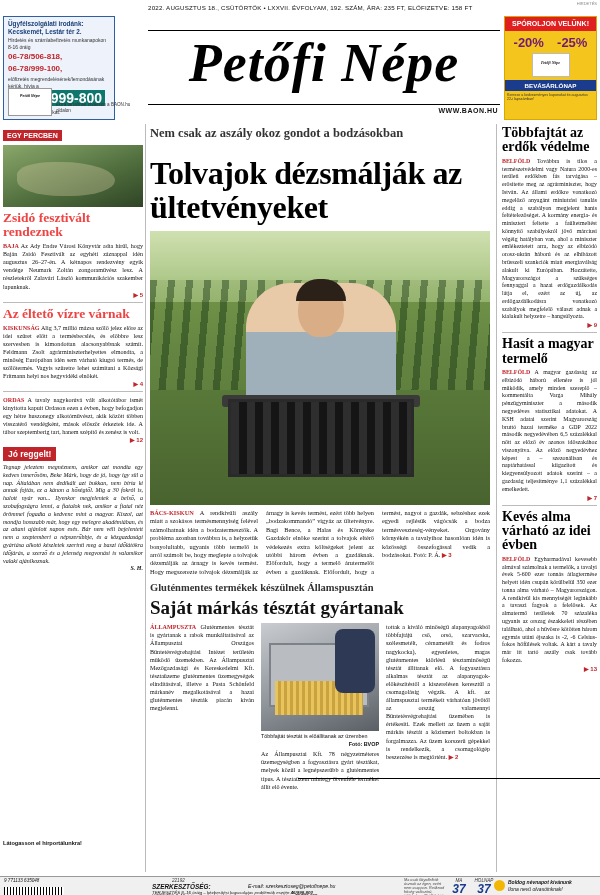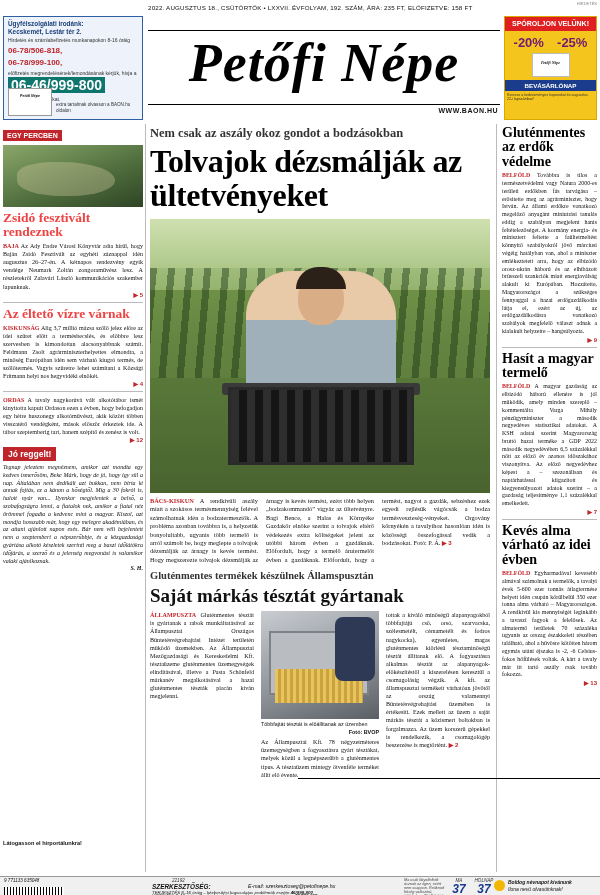--- a/index.html
+++ b/index.html
@@ -30,21 +30,21 @@
   .masthead .rule { position:absolute; left:0; right:0; height:1px; background:#000; }
   .masthead .rule.top { top:16px; }
   .masthead .rule.bot { top:90px; }
   .masthead .web {
     position:absolute; right:2px; top:93px;
     font-family:"Liberation Sans", sans-serif; font-size:7px; font-weight:bold; letter-spacing:.5px;
   }
 
   
   .promo-left {
-    position:absolute; left:3px; top:16px; width:140px; height:104px;
+    position:absolute; left:3px; top:16px; width:112px; height:104px;
     border:1px solid #2e5fa3; background:#eef3fb;
     font-family:"Liberation Sans", sans-serif;
   }
   .promo-left .hdr { font-size:6.4px; font-weight:bold; color:#1a3f77; padding:3px 4px 0 4px; line-height:1.25; }
   .promo-left .addr { font-size:6.4px; font-weight:bold; color:#1a3f77; padding:0 4px; }
   .promo-left .small { font-size:5px; color:#333; padding:2px 4px 0 4px; line-height:1.3; }
   .promo-left .phones { font-size:8px; font-weight:bold; color:#c0252b; padding:2px 4px 0 4px; line-height:1.25; }
   .promo-left .phone2 { font-size:14px; font-weight:bold; color:#fff; background:#0f766e; display:inline-block; padding:0 3px; margin:1px 4px;text-align:center; }
   .promo-left .mini-paper {
     position:absolute; left:4px; bottom:3px; width:44px; height:28px;
@@ -95,21 +95,21 @@
   .baon-box { position:absolute; left:3px; top:840px; width:140px; height:38px; }
   .baon-box .lead { font-family:"Liberation Sans", sans-serif; font-size:5.6px; font-weight:bold; color:#111; }
   .baon-box .logo { font-family:"Liberation Sans", sans-serif; font-weight:bold; font-size:20px; color:#1b3c8c; letter-spacing:-1px; }
   .baon-box .logo span { color:#c0252b; }
 
   
   .center { position:absolute; left:150px; top:126px; width:340px; }
   .kicker { font-family:"Liberation Serif", serif; font-weight:bold; font-size:12.5px; color:#333; }
   .headline {
     font-family:"Liberation Serif", serif; font-weight:bold; font-size:32px;
-    line-height:1.06; letter-spacing:-.4px; margin-top:4px; color:#000;
+    line-height:1.06; letter-spacing:-.4px; margin-top:16px; color:#000;
   }
   .mainphoto {
     width:340px; height:274px; margin-top:6px; position:relative; overflow:hidden;
     background:linear-gradient(180deg,#a9c07d 0%,#6f9145 22%,#5d7f3c 45%,#49632f 100%);
   }
   .mainphoto .sky { position:absolute; left:0; top:0; width:100%; height:26%; background:linear-gradient(180deg,#cfe0b0,#9fbd78); }
   .mainphoto .rows { position:absolute; left:0; top:18%; width:100%; height:40%;
      background:repeating-linear-gradient(95deg, rgba(40,70,30,.55) 0 7px, rgba(120,150,80,.25) 7px 18px); }
   .mainphoto .person { position:absolute; left:96px; top:52px; width:150px; height:175px;
      background:linear-gradient(180deg,#e8c9a8 0 28%, #9fb0bb 28% 100%); border-radius:45px 45px 0 0; }
@@ -283,21 +283,21 @@
         </div>
       </div>
       <div class="sub-col" style="width:104px;">
         <span>tottak a kiváló minőségű alapanyagokból többfajtájú cső, orsó, szarvacska, szélesmetélt, cérnametélt és fodros nagykocka), egyenletes, magas gluténmentes kiőrlésű tésztaminőségű tésztát állítanak elő. A fogyasztásra alkalmas tésztát az alapanyagok-előkészítéstől a kiszerelésen keresztül a csomagolásig végzik. A kft. az államspusztai termékeit várhatóan jövőtől az ország valamennyi Büntetésvégrehajtási üzemében is értékesíti. Ezek mellett az üzem a saját márkás tésztát a közismert boltokban is forgalmazza. Az üzem korszerű gépekkel is rendelkezik, a csomagológép beszerzése is megtörtént.</span>
         <span class="more">▶ 2</span>
       </div>
     </div>
   </div>
 
   <div class="rightcol">
-    <div class="rhead">Gluténmentes az erdők védelme</div>
+    <div class="rhead">Többfajtát az erdők védelme</div>
     <div class="rbody">
       <span class="lead">BELFÖLD</span>
       <span>Továbbra is tilos a természetvédelmi vagy Natura 2000-es területi erdőkben fás tarvágása – erősítette meg az agrárminiszter, hogy István. Az állami erdőkre vonatkozó megelőző anyagánt miniutrási tanulás eddig a szabályon megjelent hanis feltételezőséget. A kormány energia- és minisztert feltette a faültetmeltést könnyítő szabályokról jövő márciusi végéig hatályban van, ahol a miniszter emlékeztetett arra, hogy az elbízódó orosz-ukrán háború és az elhibázott brüsszeli szankciók miatt energiaválság alakult ki Európában. Hozzátette, Magyarországot a szükséges fennyaggal a hazai erdőgazdálkodás látja el, ezért az új, az erdőgazdálkodásra vonatkozó szabályok megfelelő választ adnak a kialakult helyzetre – hangsúlyozta.</span>
     </div>
     <div class="more">▶ 9</div>
     <div class="hr-thin"></div>
 
     <div class="rhead">Hasít a magyar termelő</div>
     <div class="rbody">
       <span class="lead">BELFÖLD</span>

